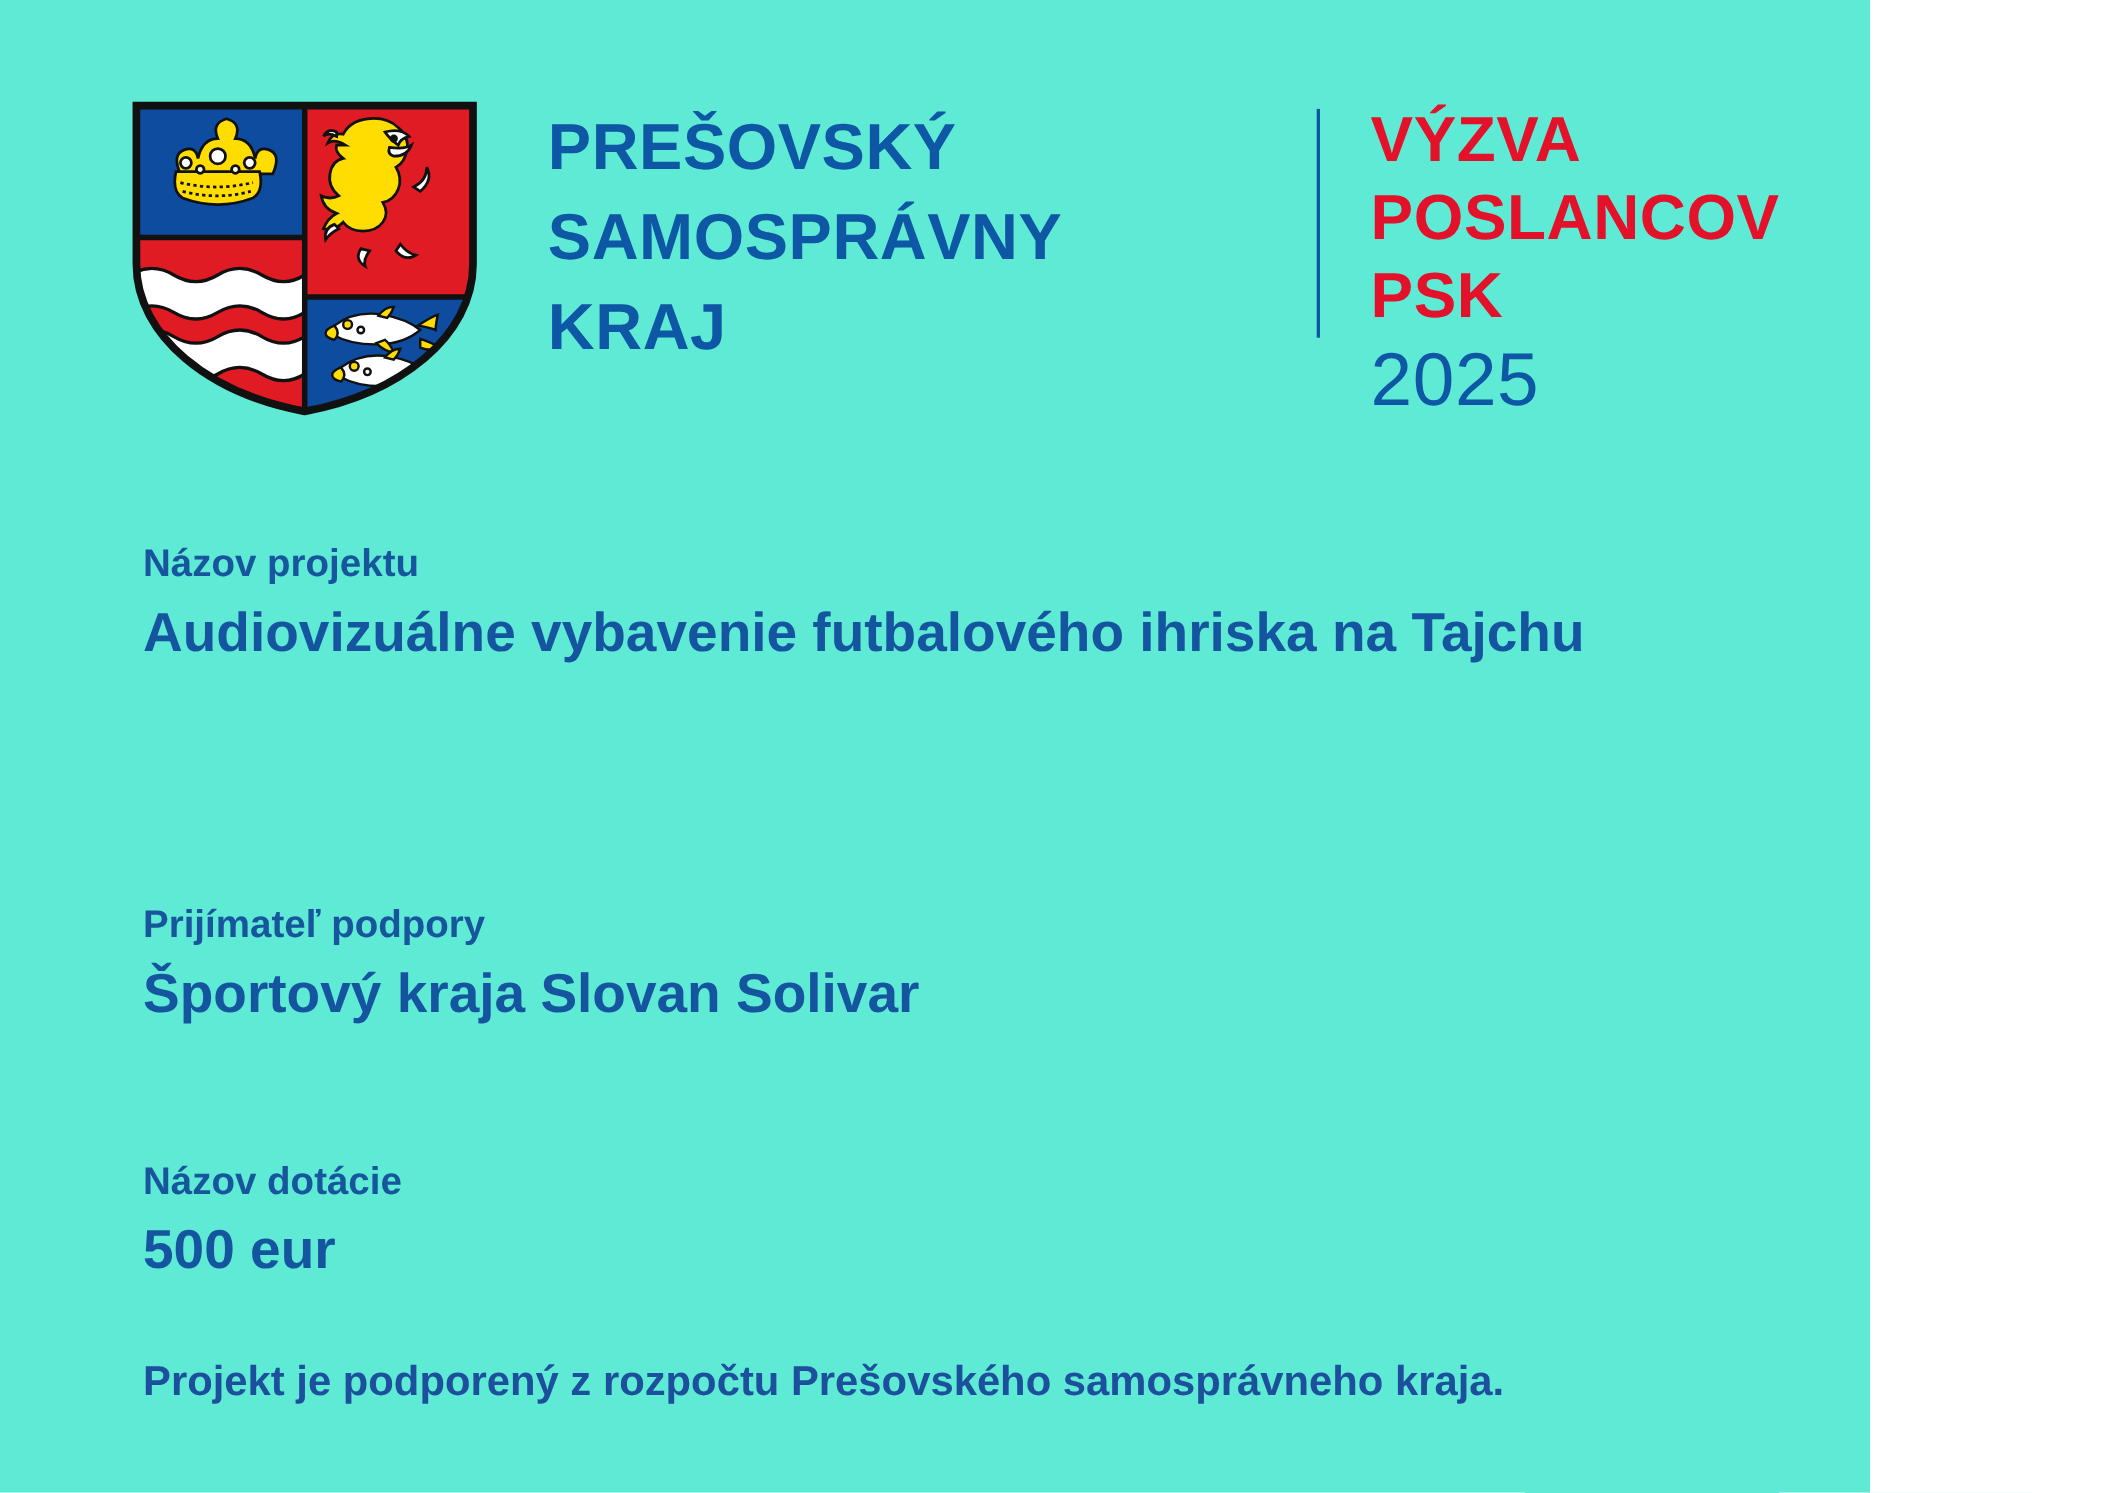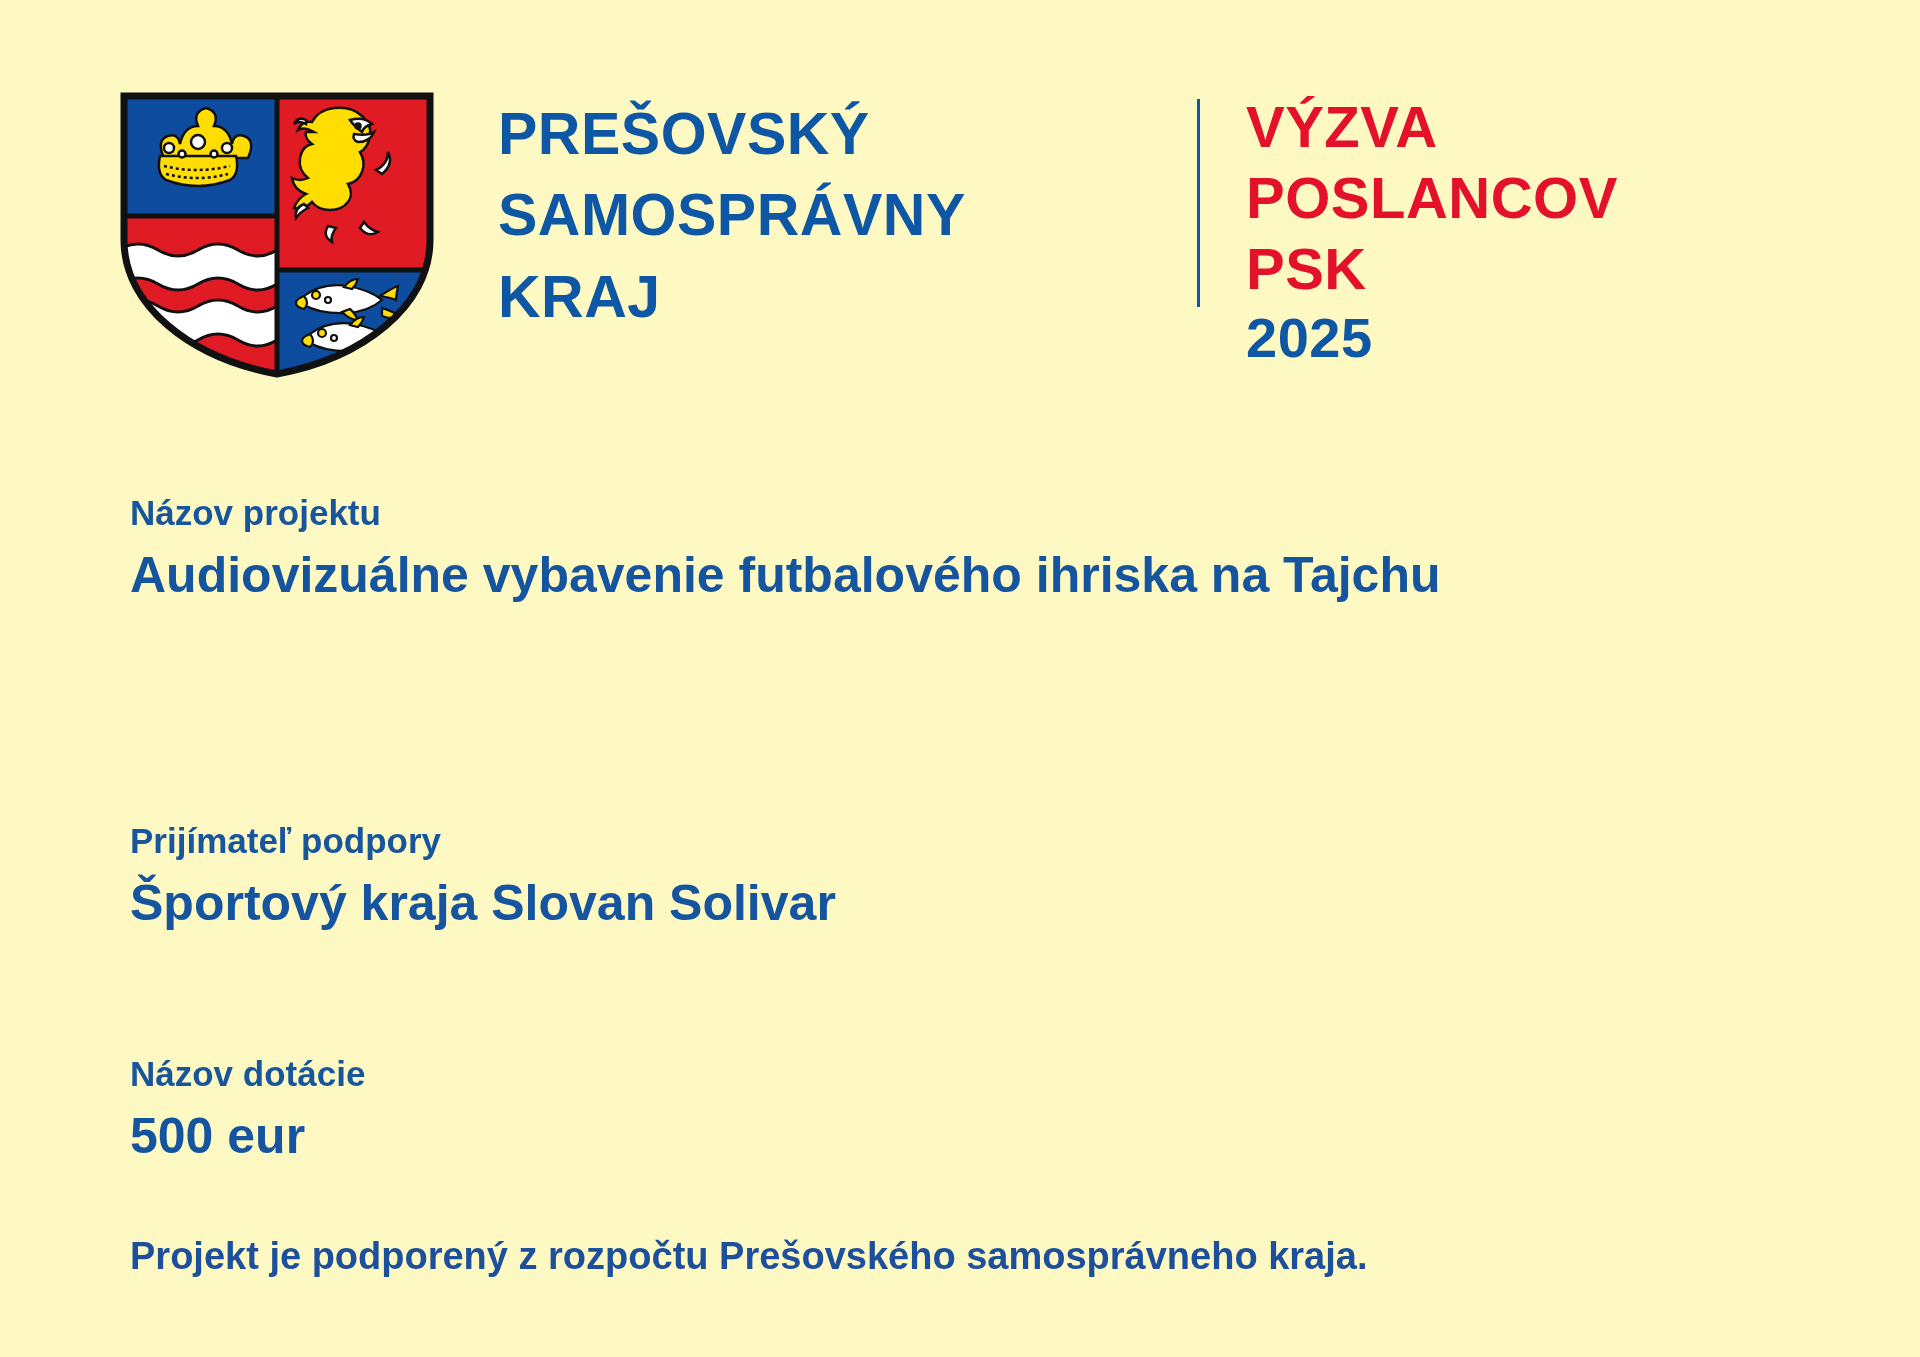--- a/index.html
+++ b/index.html
@@ -6,23 +6,23 @@
   html, body {
     margin: 0;
     padding: 0;
     background: #ffffff;
   }
   body {
     font-family: "Liberation Sans", sans-serif;
   }
   .page {
     position: relative;
-    width: 1920px;
+    width: 1700px;
     height: 1357px;
-    background: #fef9c3;
+    background: #5eead4;
     overflow: hidden;
   }
 
   
   .header {
     position: absolute;
     left: 0;
     top: 0;
     width: 1920px;
     height: 400px;
@@ -65,22 +65,22 @@
   }
   .callblock .l {
     font-weight: bold;
     font-size: 58px;
     line-height: 1.22;
     letter-spacing: 0.5px;
     color: #E4112A;
     white-space: nowrap;
   }
   .callblock .year {
-    font-weight: bold;
-    font-size: 56px;
+    font-weight: normal;
+    font-size: 68px;
     line-height: 1.22;
     letter-spacing: 0.5px;
     color: #0D57A5;
     white-space: nowrap;
   }
 
   
   .field { position: absolute; left: 130px; }
   .flabel {
     color: #17559C;

